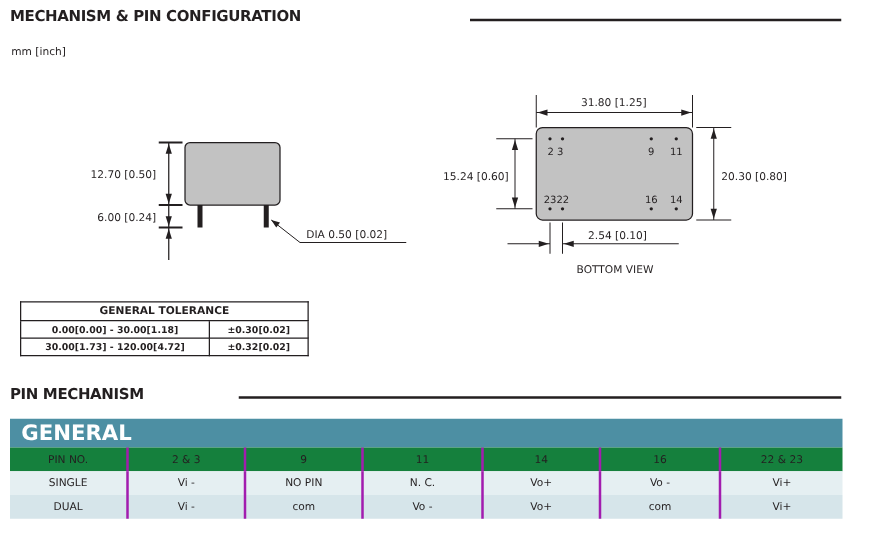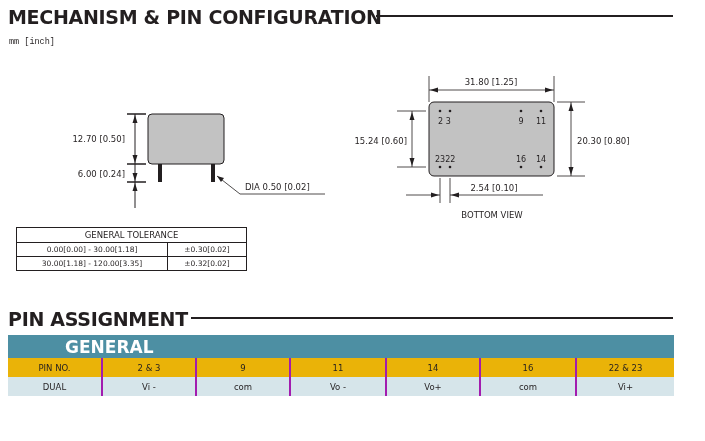--- a/index.html
+++ b/index.html
@@ -1,35 +1,35 @@
 <!DOCTYPE html>
 <html><head>
 <meta charset="utf-8">
 <style>
   html, body { margin: 0; padding: 0; background: #ffffff; }
   body { width: 705px; height: 441px; position: relative; overflow: hidden;
          font-family: "DejaVu Sans", "Liberation Sans", sans-serif; color: #231f20; }
-  .section-title { position: absolute; left: 8px; font-weight: bold; font-size: 19px;
+  .section-title { position: absolute; left: 8px; font-weight: bold; font-size: 12px;
                    letter-spacing: -0.3px; color: #231f20; white-space: nowrap;
                    font-family: "DejaVu Sans", sans-serif; }
   .title-rule { position: absolute; height: 2px; background: #231f20; }
-  .units { position: absolute; left: 9px; top: 37px; font-size: 8.5px; color: #231f20; font-family: Liberation Mono, monospace; }
+  .units { position: absolute; left: 9px; top: 37px; font-size: 8.5px; color: #231f20; }
   svg text { font-family: "DejaVu Sans", sans-serif; fill: #231f20; }
-  .tol-table { position: absolute; left: 16px; top: 227px; border-collapse: collapse;
-               font-size: 7.5px; }
+  .tol-table { position: absolute; left: 16px; top: 241px; border-collapse: collapse;
+               font-size: 7.5px; font-weight: bold; }
   .tol-table td { border: 1px solid #231f20; text-align: center; padding: 0; height: 13px; }
   .tol-table .hdr { font-size: 8.5px; height: 14px; }
   .pin-banner-ext { position: absolute; left: 8px; top: 335px; width: 666px; height: 23px; background: #4d8fa3; }
   .pin-banner-text { position: absolute; left: 17px; top: 335px; height: 23px; line-height: 24px;
-                     color: #fff; font-weight: bold; font-size: 17px; margin-left: 48px; }
+                     color: #fff; font-weight: bold; font-size: 17px; }
   .pin-table { position: absolute; left: 8px; top: 358px; width: 666px; border-collapse: collapse;
                font-size: 8.5px; table-layout: fixed; }
   .pin-table td { text-align: center; height: 19px; padding: 0; border-left: 2px solid #a21caf; }
   .pin-table td:first-child { border-left: none; }
-  .pin-table tr.r0 td { background: #eab308; }
+  .pin-table tr.r0 td { background: #15803d; }
   .pin-table tr.r1 td { background: #e5eff2; }
   .pin-table tr.r2 td { background: #d6e5ea; }
 </style>
 </head>
 <body>
 
 <div class="section-title" style="top:6px;">MECHANISM &amp; PIN CONFIGURATION</div>
 <div class="title-rule" style="left:376px; top:15px; width:297px;"></div>
 <div class="units">mm [inch]</div>
 
@@ -111,27 +111,27 @@
 <table class="tol-table">
   <tbody>
       <tr>
     <td class="hdr" colspan="2" style="width:229px;">GENERAL TOLERANCE</td>
   </tr>
   <tr>
     <td style="width:150px;">0.00[0.00] - 30.00[1.18]</td>
     <td style="width:78px;">±0.30[0.02]</td>
   </tr>
   <tr>
-    <td>30.00[1.18] - 120.00[3.35]</td>
+    <td>30.00[1.73] - 120.00[4.72]</td>
     <td>±0.32[0.02]</td>
   </tr>
 </tbody>
   </table>
 
-<div class="section-title" style="top:308px;">PIN ASSIGNMENT</div>
+<div class="section-title" style="top:308px;">PIN MECHANISM</div>
 <div class="title-rule" style="left:191px; top:317px; width:482px;"></div>
 
 <div class="pin-banner-ext"></div>
 <div class="pin-banner-text">GENERAL</div>
 
 <table class="pin-table">
   <colgroup>
     <col style="width:94px">
       <col style="width:94px">
       <col style="width:94px">
@@ -143,20 +143,29 @@
   <tbody>
       <tr class="r0">
     <td>PIN NO.</td>
     <td>2 &amp; 3</td>
     <td>9</td>
     <td>11</td>
     <td>14</td>
     <td>16</td>
     <td>22 &amp; 23</td>
   </tr>
+  <tr class="r1">
+    <td>SINGLE</td>
+    <td>Vi -</td>
+    <td>NO PIN</td>
+    <td>N. C.</td>
+    <td>Vo+</td>
+    <td>Vo -</td>
+    <td>Vi+</td>
+  </tr>
   <tr class="r2">
     <td>DUAL</td>
     <td>Vi -</td>
     <td>com</td>
     <td>Vo -</td>
     <td>Vo+</td>
     <td>com</td>
     <td>Vi+</td>
   </tr>
 </tbody>

